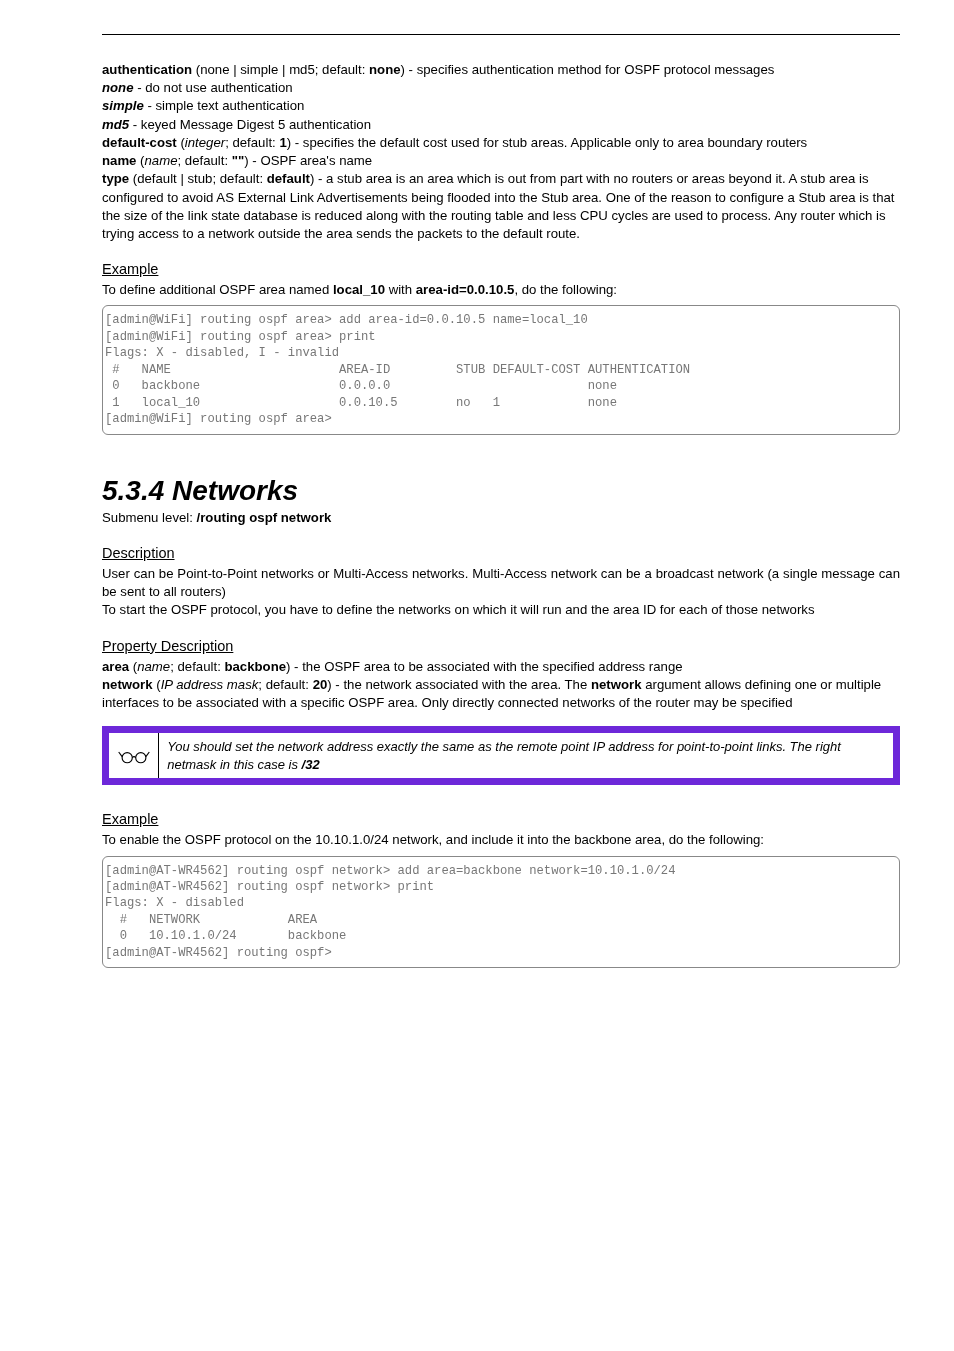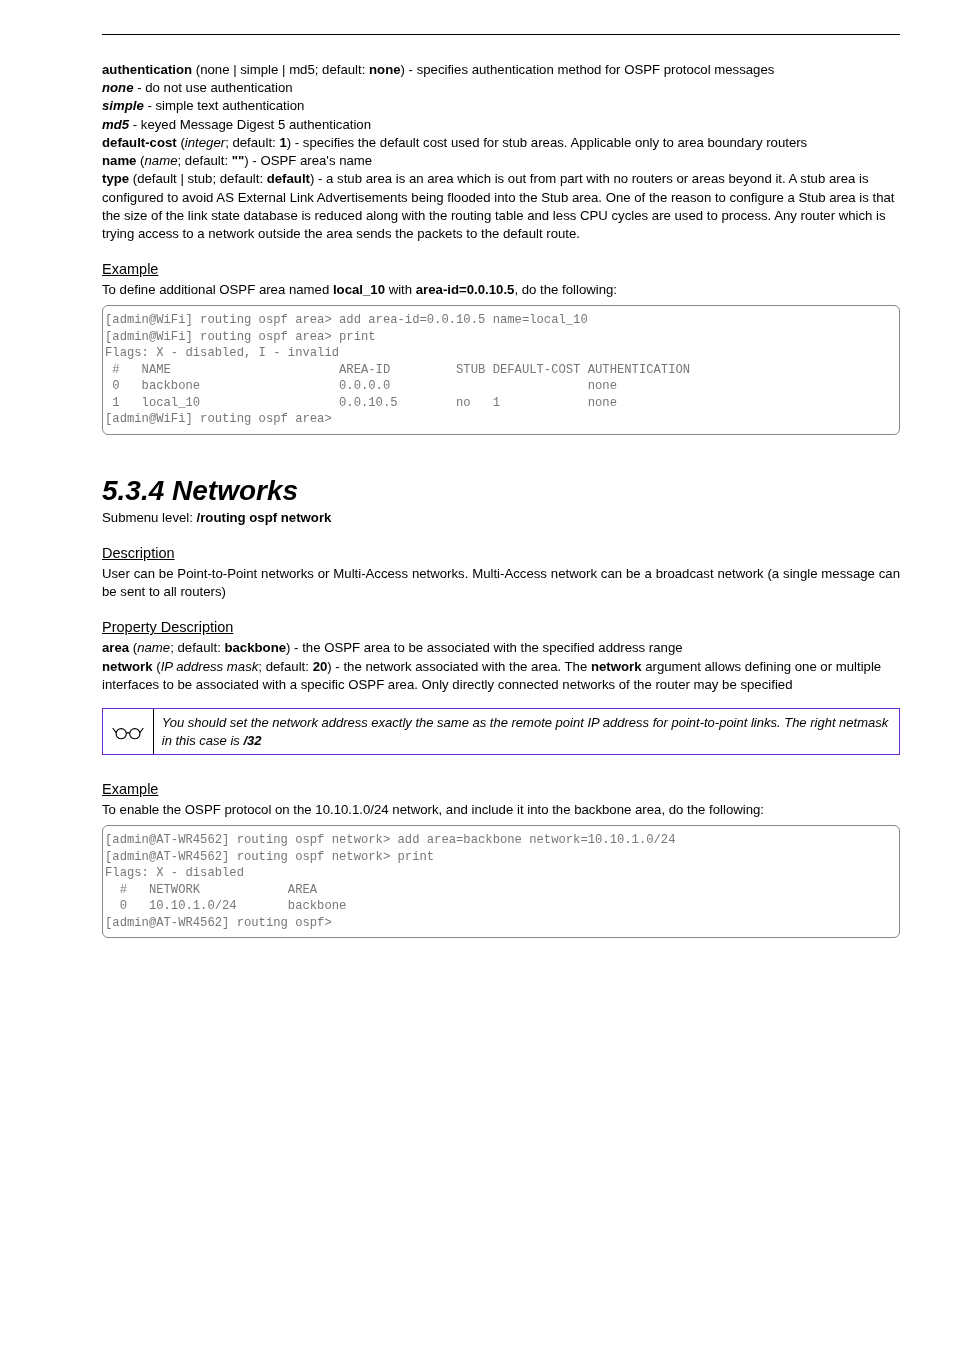--- a/index.html
+++ b/index.html
@@ -65,21 +65,21 @@
     overflow: hidden;
   }
   .big-h {
     font-style: italic;
     font-weight: bold;
     font-size: 28px;
     margin: 40px 0 2px 0;
   }
   .notebox {
     display: flex;
-    border: 1px solid #6d28d9;
+    border: 7px solid #6d28d9;
     margin: 14px 0 0 0;
   }
   .notebox .icon-cell {
     border-right: 1px solid #000;
     width: 56px;
     display: flex;
     align-items: center;
     justify-content: center;
     padding: 6px;
   }
@@ -134,20 +134,21 @@
  1   local_10                   0.0.10.5        no   1            none
 [admin@WiFi] routing ospf area&gt;</div>
 
     <h2 class="big-h">5.3.4  Networks</h2>
     <p class="body-text">
       <span>Submenu level: </span><span class="bold">/routing ospf network</span>
     </p>
 
     <h3 class="section-h">Description</h3>
     <p class="body-text" style="text-align:justify">User can be Point-to-Point networks or Multi-Access networks. Multi-Access network can be a broadcast network (a single message can be sent to all routers)</p>
+    <p class="body-text" style="text-align:justify">To start the OSPF protocol, you have to define the networks on which it will run and the area ID for each of those networks</p>
 
     <h3 class="section-h">Property Description</h3>
     <p class="body-text">
       <span class="bold">area</span><span> (</span><span class="ital">name</span><span>; default: </span><span class="bold">backbone</span><span>) - the OSPF area to be associated with the specified address range</span>
     </p>
     <p class="body-text">
       <span class="bold">network</span><span> (</span><span class="ital">IP address mask</span><span>; default: </span><span class="bold">20</span><span>) - the network associated with the area. The </span><span class="bold">network</span><span> argument allows defining one or multiple interfaces to be associated with a specific OSPF area. Only directly connected networks of the router may be specified</span>
     </p>
 
     <div class="notebox">

